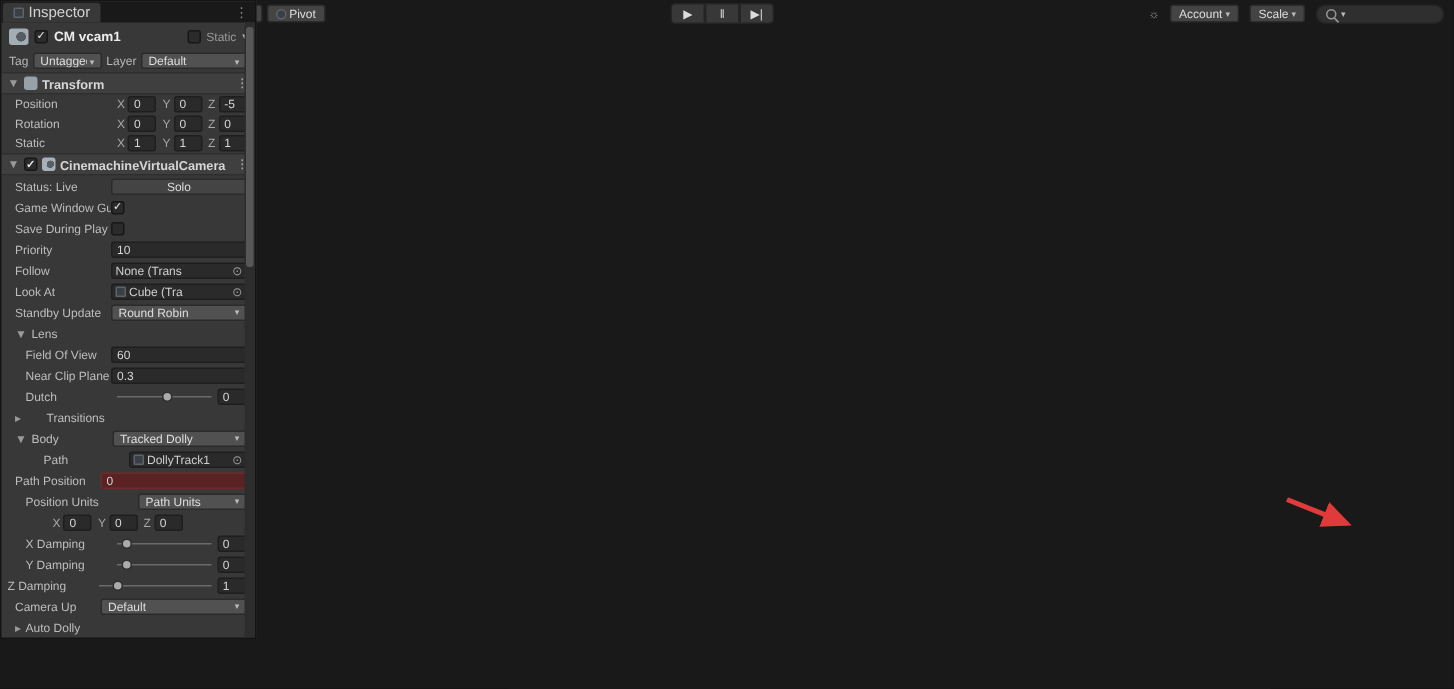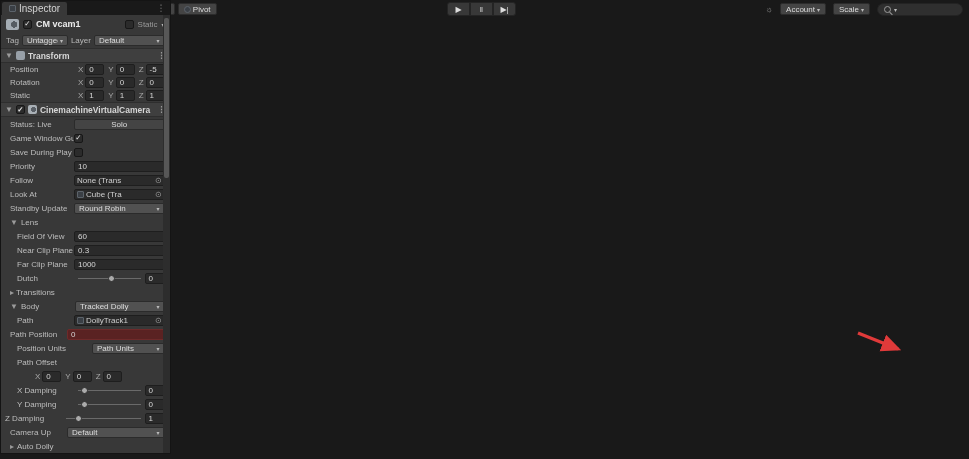--- a/index.html
+++ b/index.html
@@ -451,63 +451,56 @@
     </div>
     <div class="irow" style="padding-left:16px">
       <span class="lbl" style="width:57px">Field Of View</span>
       <span class="fld" style="flex:1">60</span>
     </div>
     <div class="irow" style="padding-left:16px">
       <span class="lbl" style="width:57px">Near Clip Plane</span>
       <span class="fld" style="flex:1">0.3</span>
     </div>
     <div class="irow" style="padding-left:16px">
-      <span class="lbl" style="width:57px">Far Clip Plane</span>
-      <span class="fld" style="flex:1">1000</span>
-    </div>
-    <div class="irow" style="padding-left:16px">
       <span class="lbl" style="width:57px">Dutch</span>
       <div class="sl">
           <div class="kn" style="left:48%"></div>
         </div>
       <span class="fld vf">0</span>
     </div>
     <div class="irow">
       <span class="mini">▸</span>
-      <span style="margin-left:2px">Transitions</span>
+      <span style="margin-left:17px">Transitions</span>
     </div>
     <div class="irow">
       <span class="mini">▼</span>
       <span class="lbl" style="width:54px;margin-left:3px">Body</span>
       <div class="ddv" style="flex:1">
         <span class="txt">Tracked Dolly</span>
         <span class="caret">▾</span>
       </div>
     </div>
-    <div class="irow" style="padding-left:16px">
+    <div class="irow" style="padding-left:28px">
       <span class="lbl" style="width:57px">Path</span>
       <div class="objf">
         <span class="minisq"></span>
         <span class="txt">DollyTrack1</span>
         <span class="mini">⊙</span>
       </div>
     </div>
     <div class="irow" style="">
       <span class="lbl" style="width:57px">Path Position</span>
       <span class="fld redfld" style="flex:1">0</span>
     </div>
     <div class="irow" style="padding-left:16px">
       <span class="lbl" style="width:75px">Position Units</span>
       <div class="ddv" style="flex:1">
         <span class="txt">Path Units</span>
         <span class="caret">▾</span>
       </div>
-    </div>
-    <div class="irow" style="padding-left:16px">
-      <span class="lbl" style="width:57px">Path Offset</span>
     </div>
     <div class="irow" style="padding-left:30px">
       <span class="axl">X</span>
         <span class="fld axf">0</span>
       <span class="axl">Y</span>
         <span class="fld axf">0</span>
       <span class="axl">Z</span>
         <span class="fld axf">0</span>
     </div>
     <div class="irow" style="padding-left:16px">

